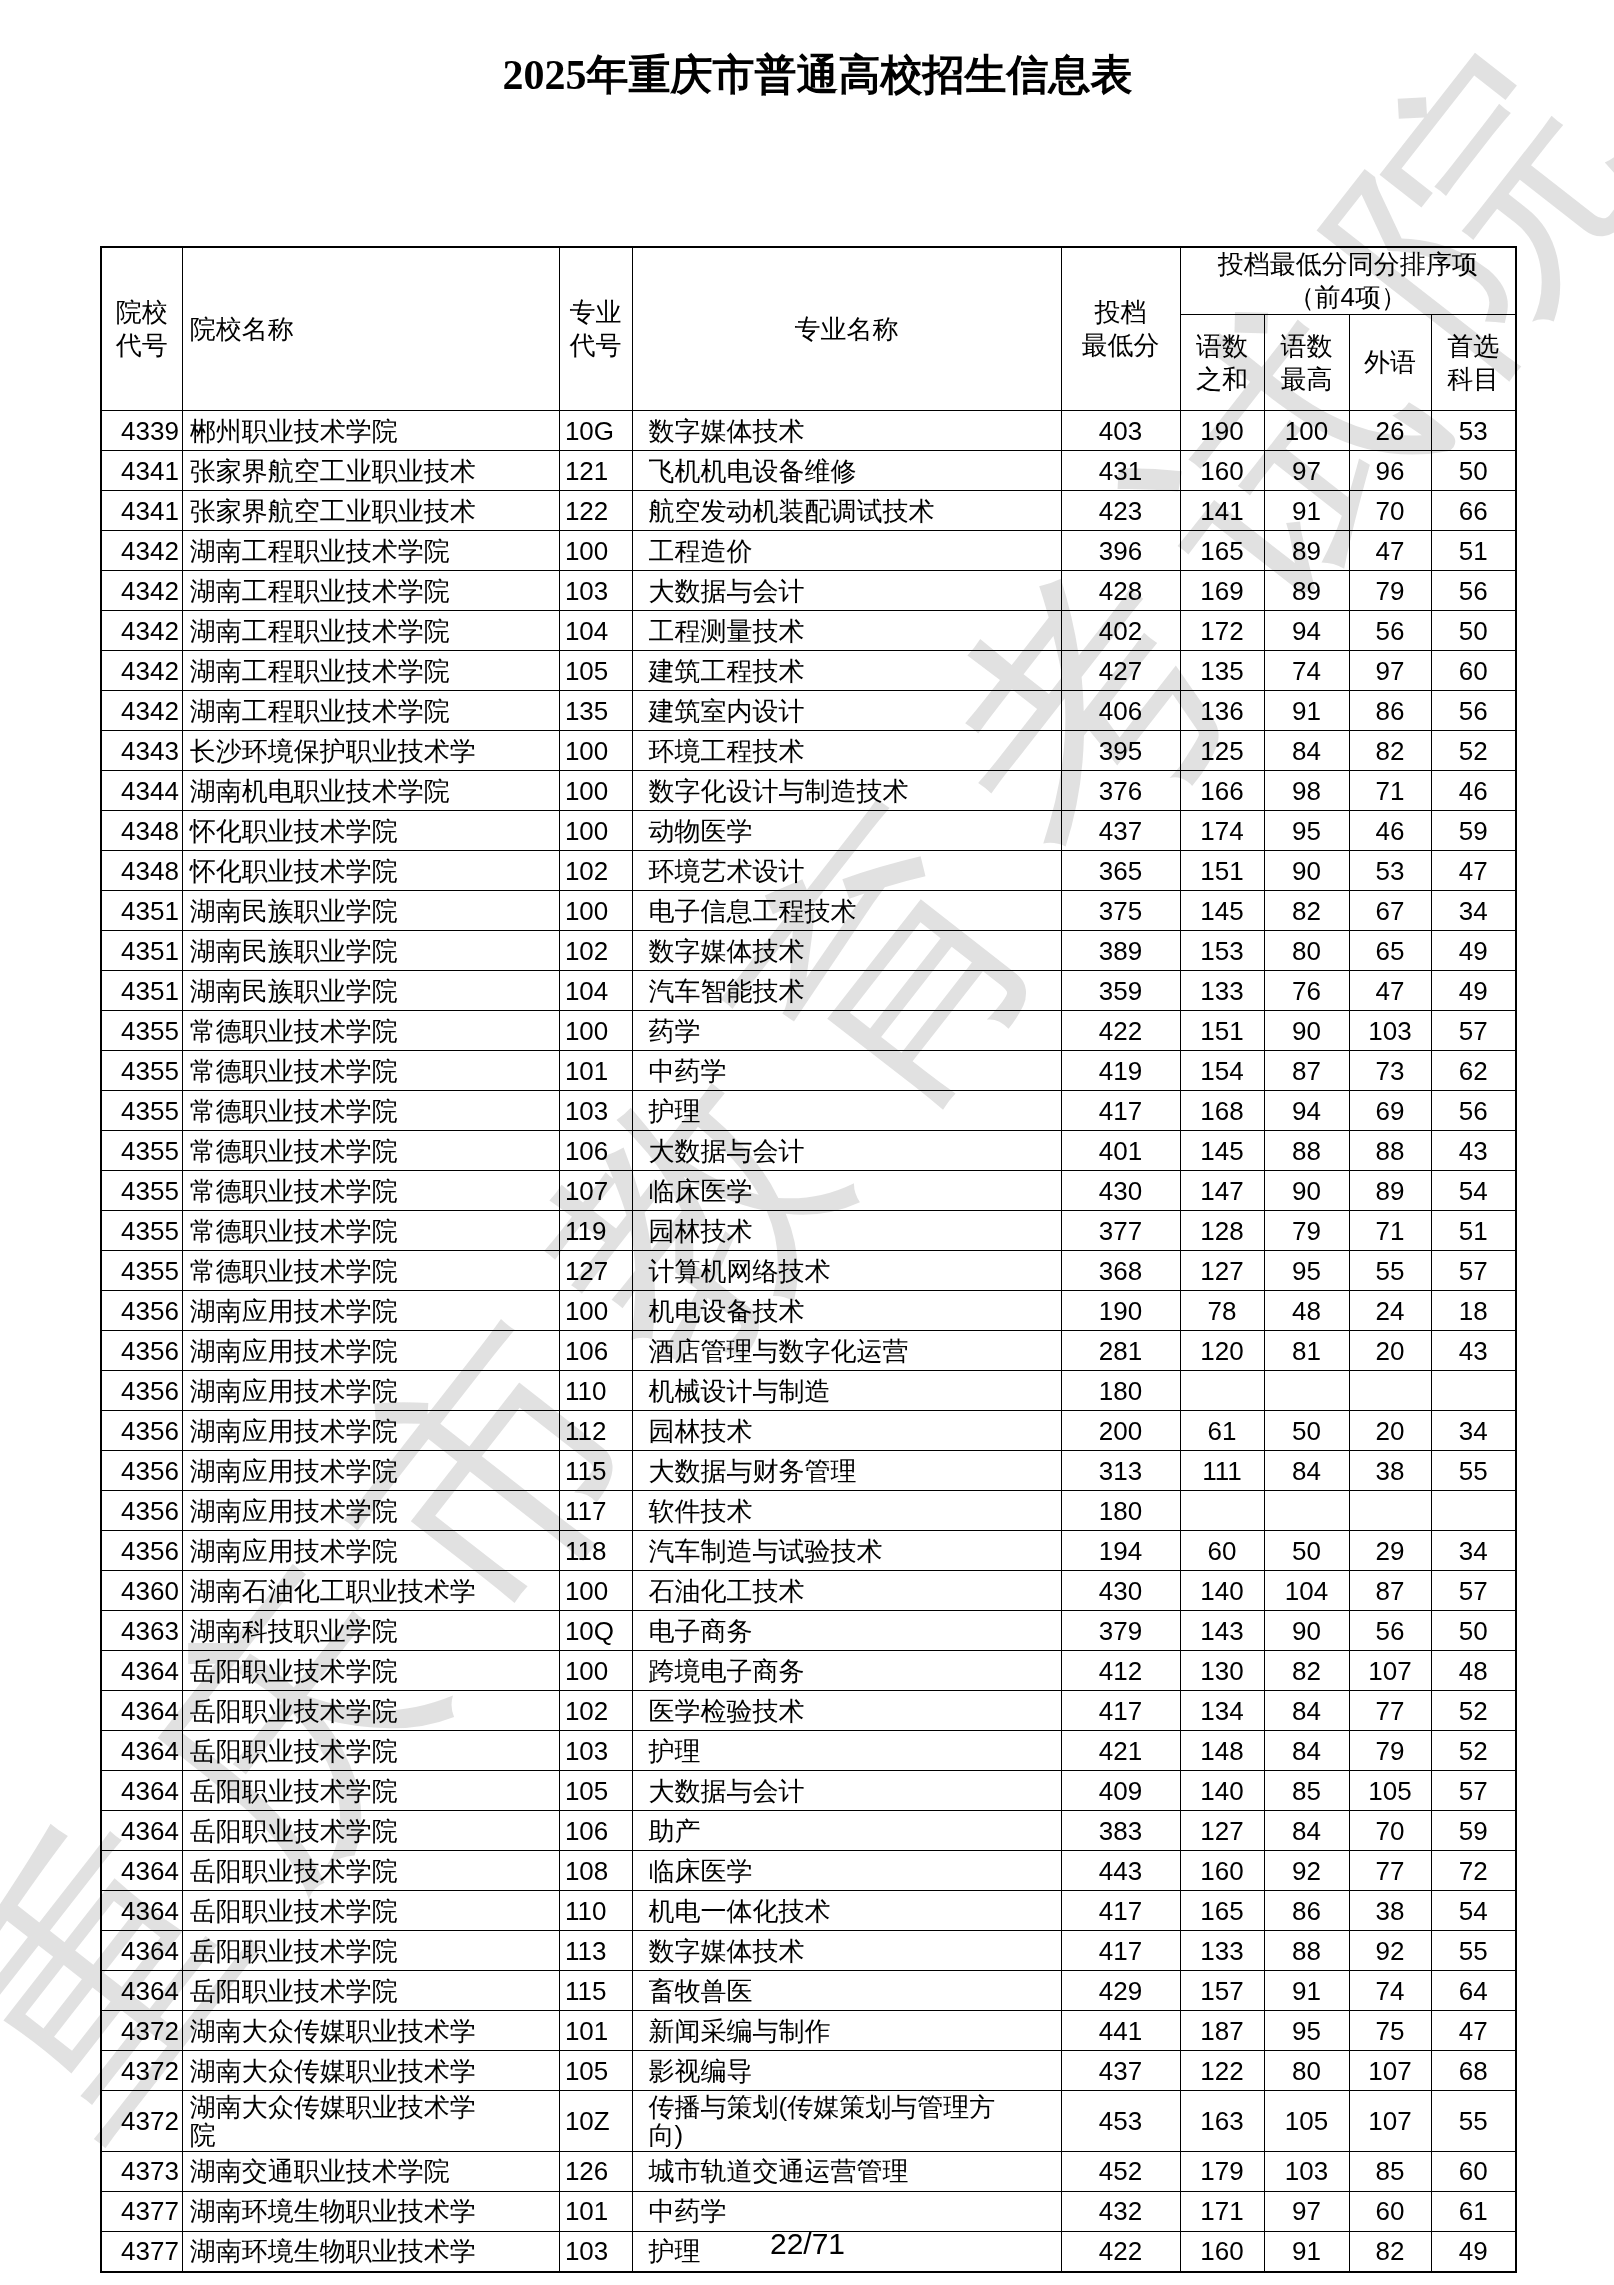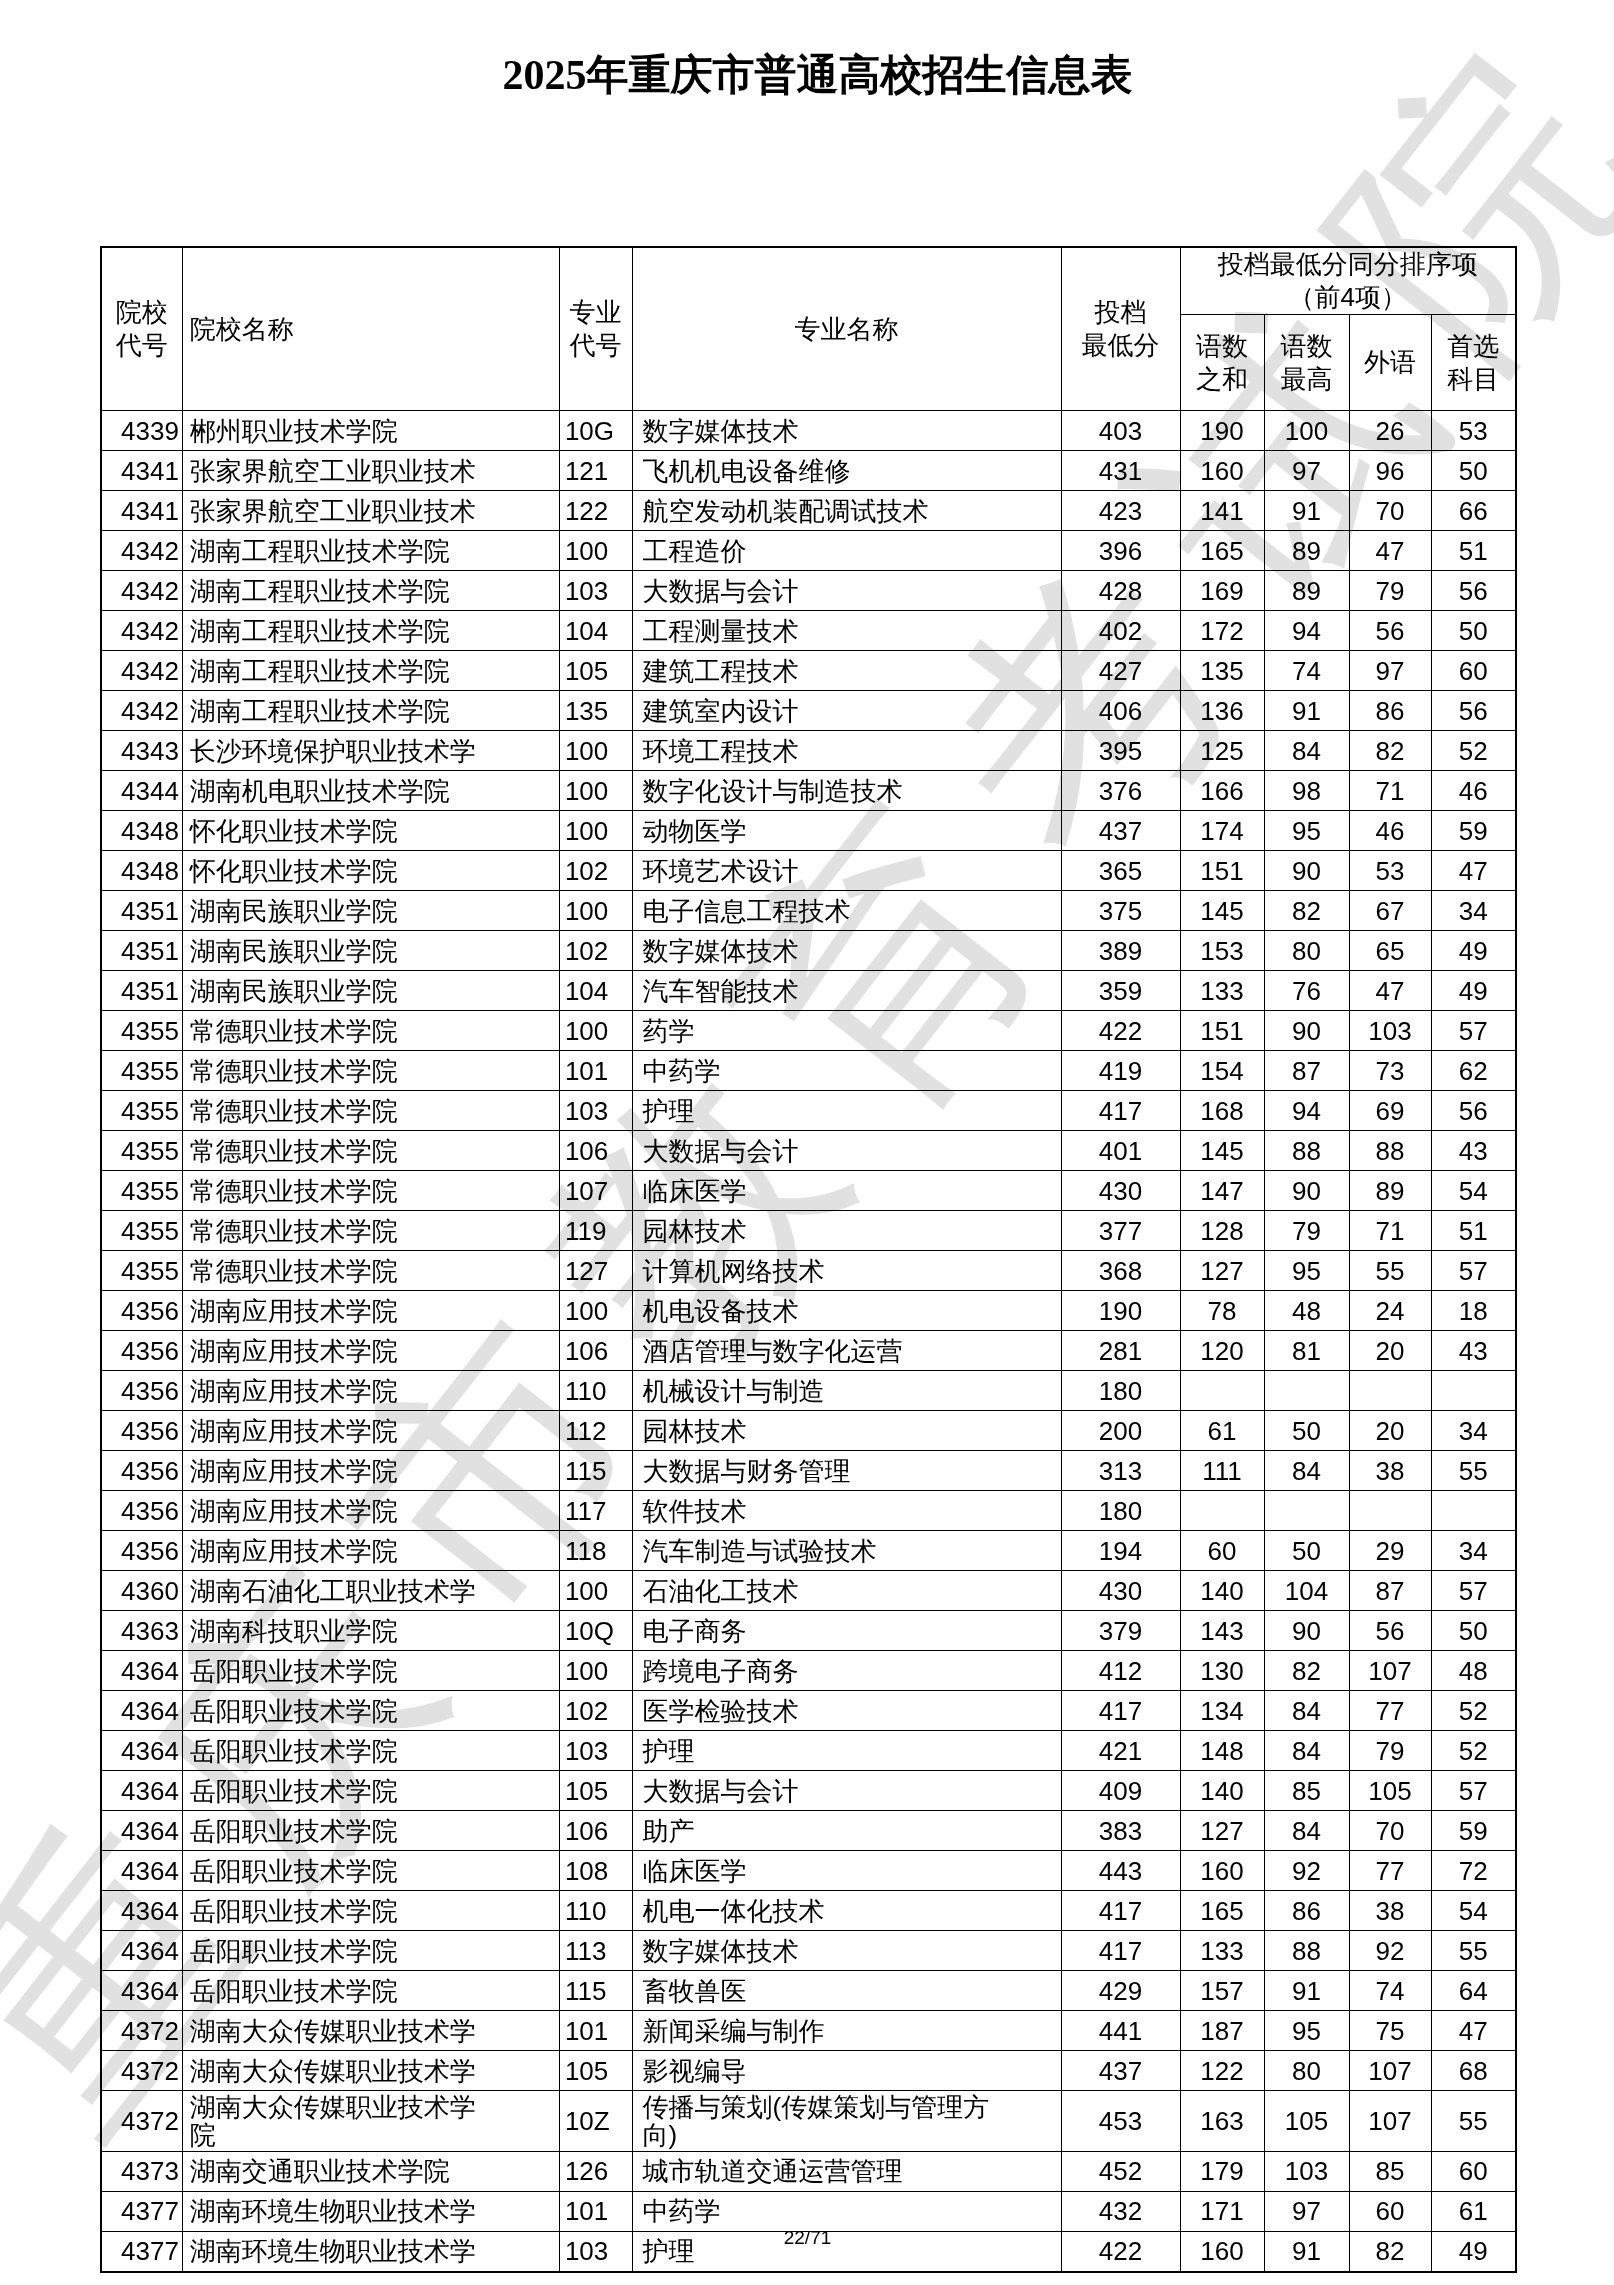--- a/index.html
+++ b/index.html
@@ -72,31 +72,31 @@
     font-size:26px;
     height:39px;
     line-height:38px;
     vertical-align:middle;
     white-space:nowrap;
     text-align:center;
   }
   tbody td.c0{text-align:left;padding-left:19px;}
   tbody td.c1{text-align:left;padding-left:7.2px;margin-left:36px;}
   tbody td.c2{text-align:left;padding-left:5.4px;}
-  tbody td.c3{text-align:left;padding-left:10px;}
+  tbody td.c3{text-align:left;padding-left:16px;}
   tbody td.multiline{
     white-space:pre-line;
     line-height:28px;
     height:auto;
     padding-top:1.8px;padding-bottom:1.8px;
   }
   .page-number{
     position:absolute;top:2227px;left:0;width:100%;
     text-align:center;
-    font-size:19px;
+    font-size:30px;
     z-index:1;
   }
 </style>
 </head>
 <body>
 
 <div class="page">
 
   <div class="watermark">重庆市教育考试院</div>
 

